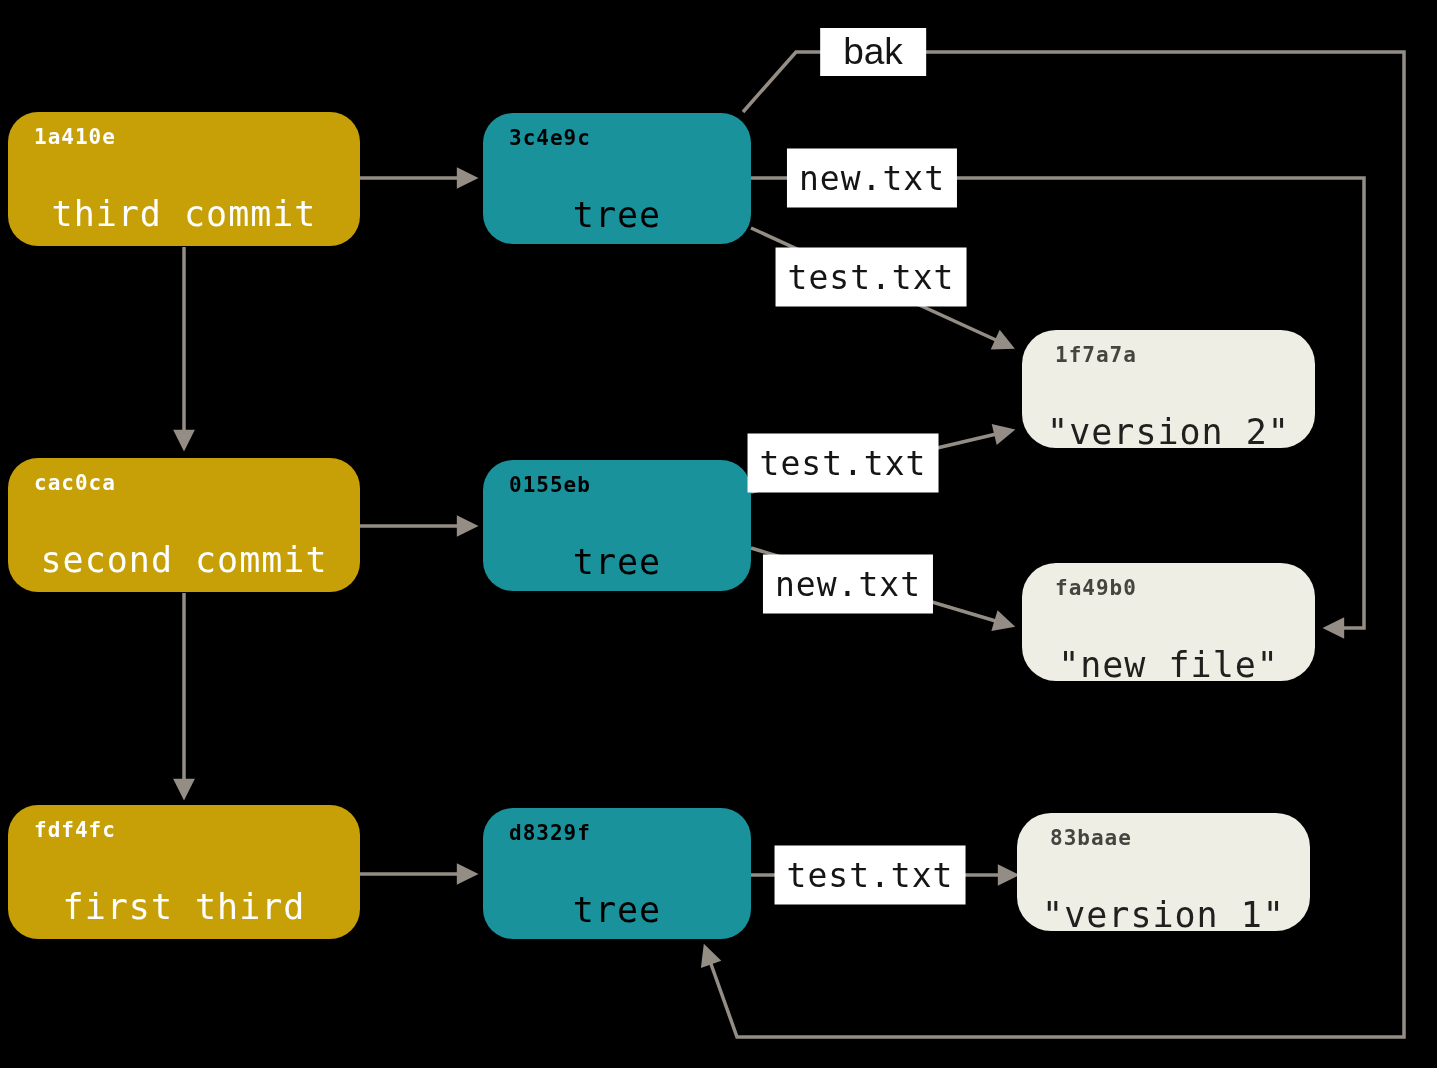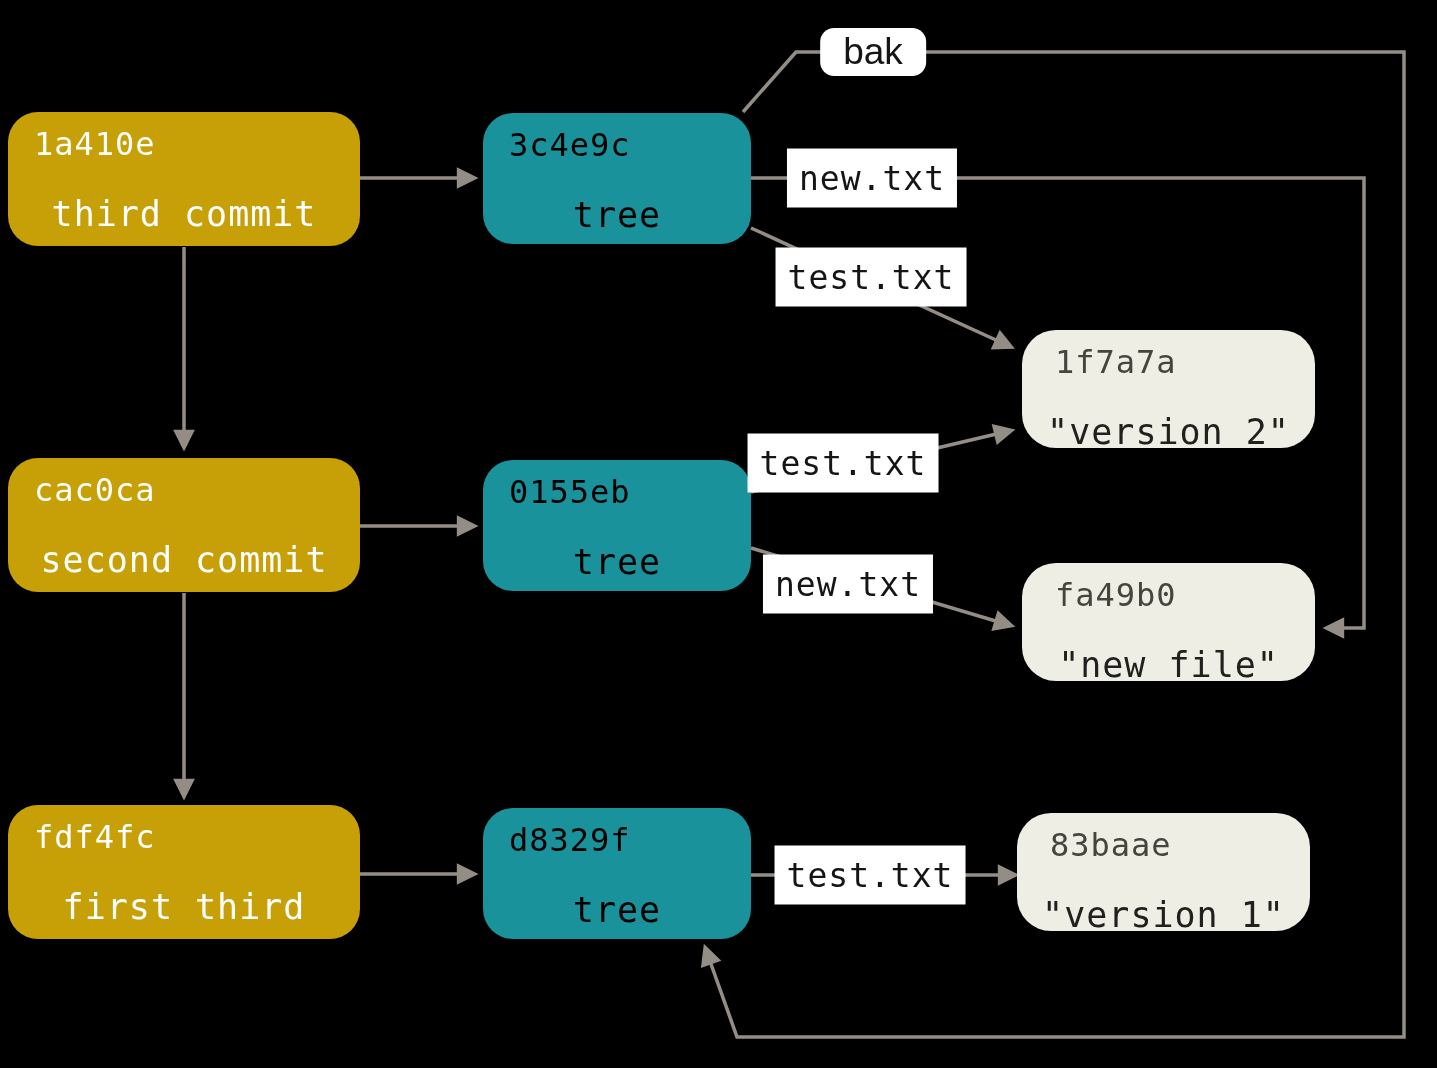--- a/index.html
+++ b/index.html
@@ -7,42 +7,41 @@
     position:relative;
     width:1437px;height:1068px;
     background:#000;
     overflow:hidden;
     font-family:"DejaVu Sans Mono",monospace;
   }
   .edges{position:absolute;left:0;top:0;z-index:1;}
   .node{position:absolute;z-index:2;border-radius:30px;}
   .node .hash{
     position:absolute;top:13px;left:26px;
-    font-size:32px;font-weight:400;letter-spacing:1px;
+    font-size:21px;font-weight:700;letter-spacing:1px;
   }
   .node .main{
     position:absolute;left:0;right:0;top:50px;text-align:center;
     font-size:35px;font-weight:500;letter-spacing:1px;white-space:nowrap;margin-top:32px;
   }
   .commit{background:#C79F07;width:352px;height:134px;color:#FFFFFF;}
   .tree{background:#19929B;width:268px;height:131px;color:#000000;}
   .blob{background:#EFEEE5;width:293px;height:118px;border-radius:34px;}
   .blob .hash{color:#45453F;}
   .blob .main{color:#20201E;}
   .edge-label{
     position:absolute;z-index:3;transform:translate(-50%,-50%);
     background:#FFFFFF;color:#151515;
     font-size:33px;font-weight:500;letter-spacing:1px;
     padding:10px 12px;white-space:nowrap;
   }
   .edge-label.sans{
     font-family:"Liberation Sans",sans-serif;
     font-size:37px;font-weight:400;letter-spacing:0;
     padding:3px 23px;
-    border-radius:14px;
   }
 </style>
 </head>
 <body>
 
 <div id="stage">
 
   <svg class="edges" width="1437" height="1068" viewBox="0 0 1437 1068">
     <defs>
       <marker id="arrow" viewBox="0 0 10 10" refX="7" refY="5" markerWidth="7.5" markerHeight="6.2" orient="auto-start-reverse">

